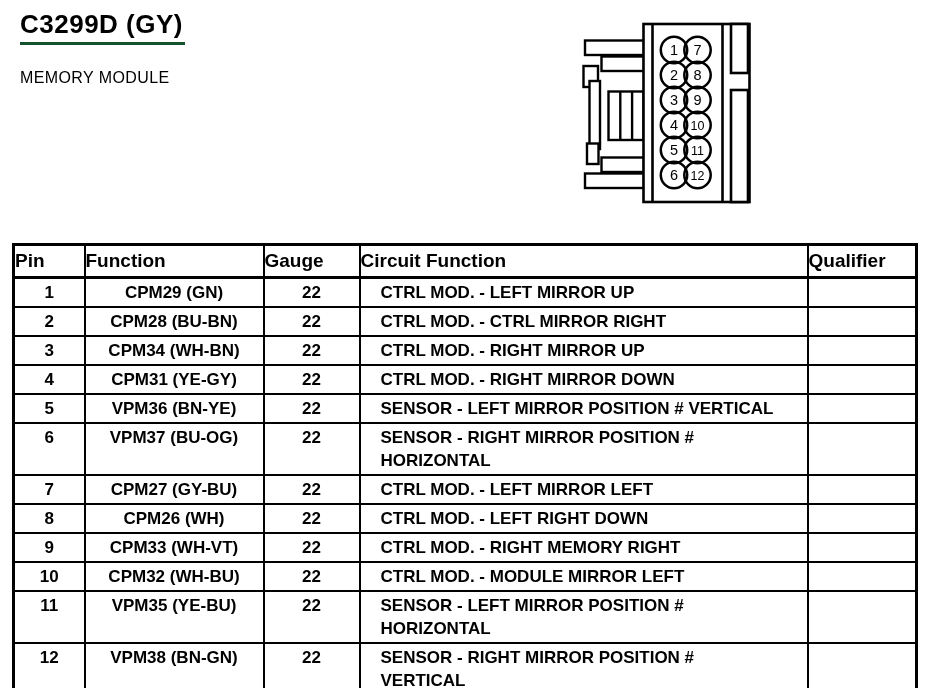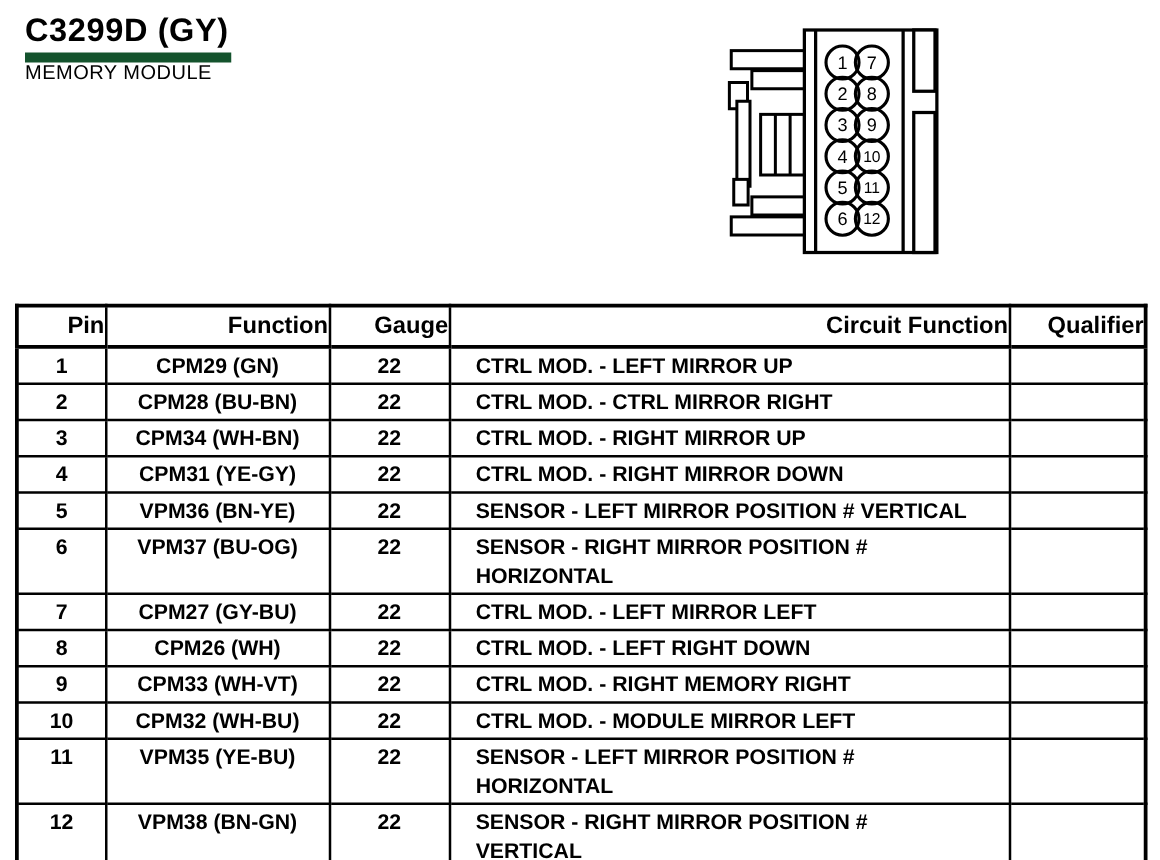--- a/index.html
+++ b/index.html
@@ -9,42 +9,42 @@
     font-family: "Liberation Sans", sans-serif;
     color: #000;
   }
   .page { position: relative; width: 928px; height: 688px; background: #fff; overflow: hidden; }
 
   
   .hdr { position: absolute; left: 20px; top: 9px; }
   .cid {
     display: inline-block;
     font-size: 26px; font-weight: 700; letter-spacing: 0.5px;
-    border-bottom: 8px solid #14532d; padding: 0 2px 2px 0;
+    border-bottom: 3px solid #14532d; padding: 0 2px 2px 0;
   }
   .pno { font-size: 21px; font-weight: 700; letter-spacing: 0.5px; margin-top: 20px; }
-  .cname { font-size: 16px; font-weight: 400; letter-spacing: 0.4px; margin-top: 0; }
+  .cname { font-size: 16px; font-weight: 400; letter-spacing: 0.4px; margin-top: 24px; }
 
   
   .conn { position: absolute; left: 558px; top: 10px; }
   .conn .ink { stroke: #000; fill: #fff; }
   .conn .ln  { stroke: #000; fill: none; }
   .pn { font-family: "Liberation Sans", sans-serif; font-size: 14.5px; fill: #000; text-anchor: middle; }
   .pn.two { font-size: 12.5px; }
 
   
   .pinout {
     position: absolute; left: 12px; top: 243px;
     border-collapse: collapse; table-layout: fixed;
     width: 903px; border: 3px solid #000;
   }
   .pinout th, .pinout td { border: 2px solid #000; overflow: hidden; }
   .pinout thead th {
     font-size: 19px; font-weight: 700; height: 33px;
-    text-align: right; vertical-align: middle; border-bottom: 3px solid #000;
+    text-align: left; vertical-align: middle; border-bottom: 3px solid #000;
   }
   .pinout td {
     font-size: 17px; font-weight: 700; line-height: 23px;
     vertical-align: top; padding: 2px 3px; height: 28px;
   }
   td.c-pin, td.c-circuit, td.c-gauge { text-align: center; }
   td.c-func { text-align: left; padding-left: 20px; white-space: pre-line; }
   tr.tall td { height: 51px; }
 </style>
 </head>

